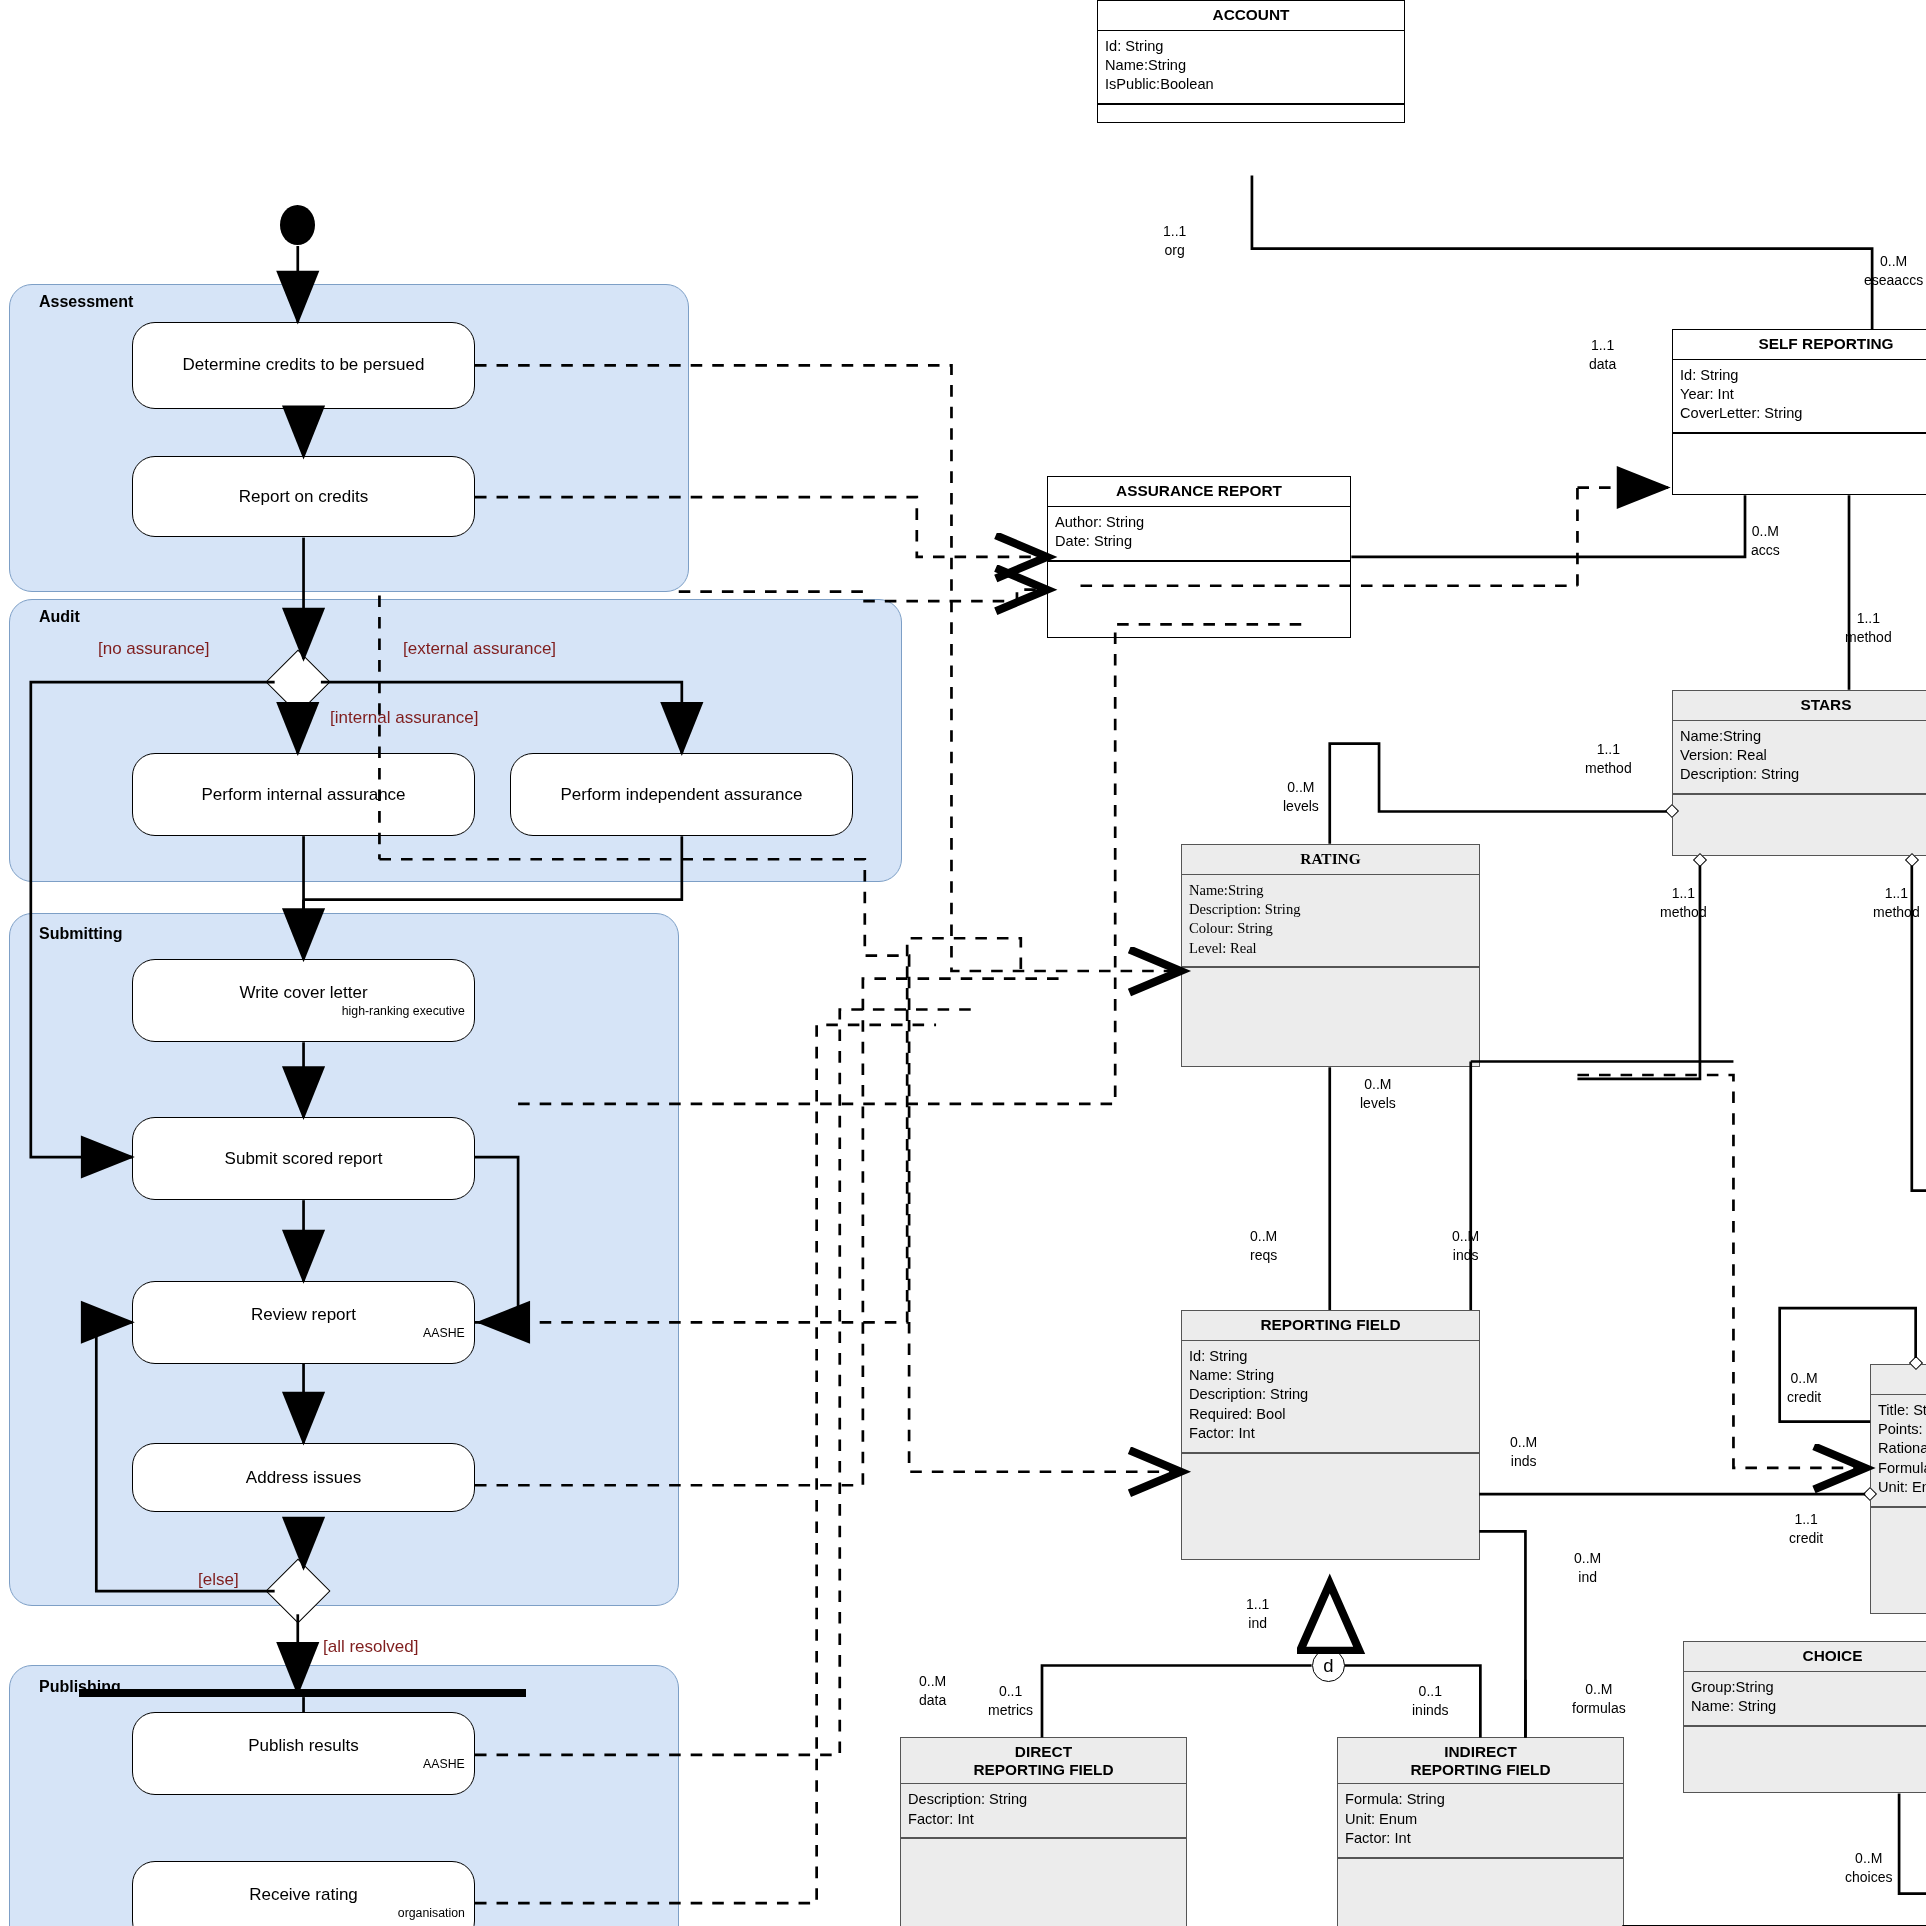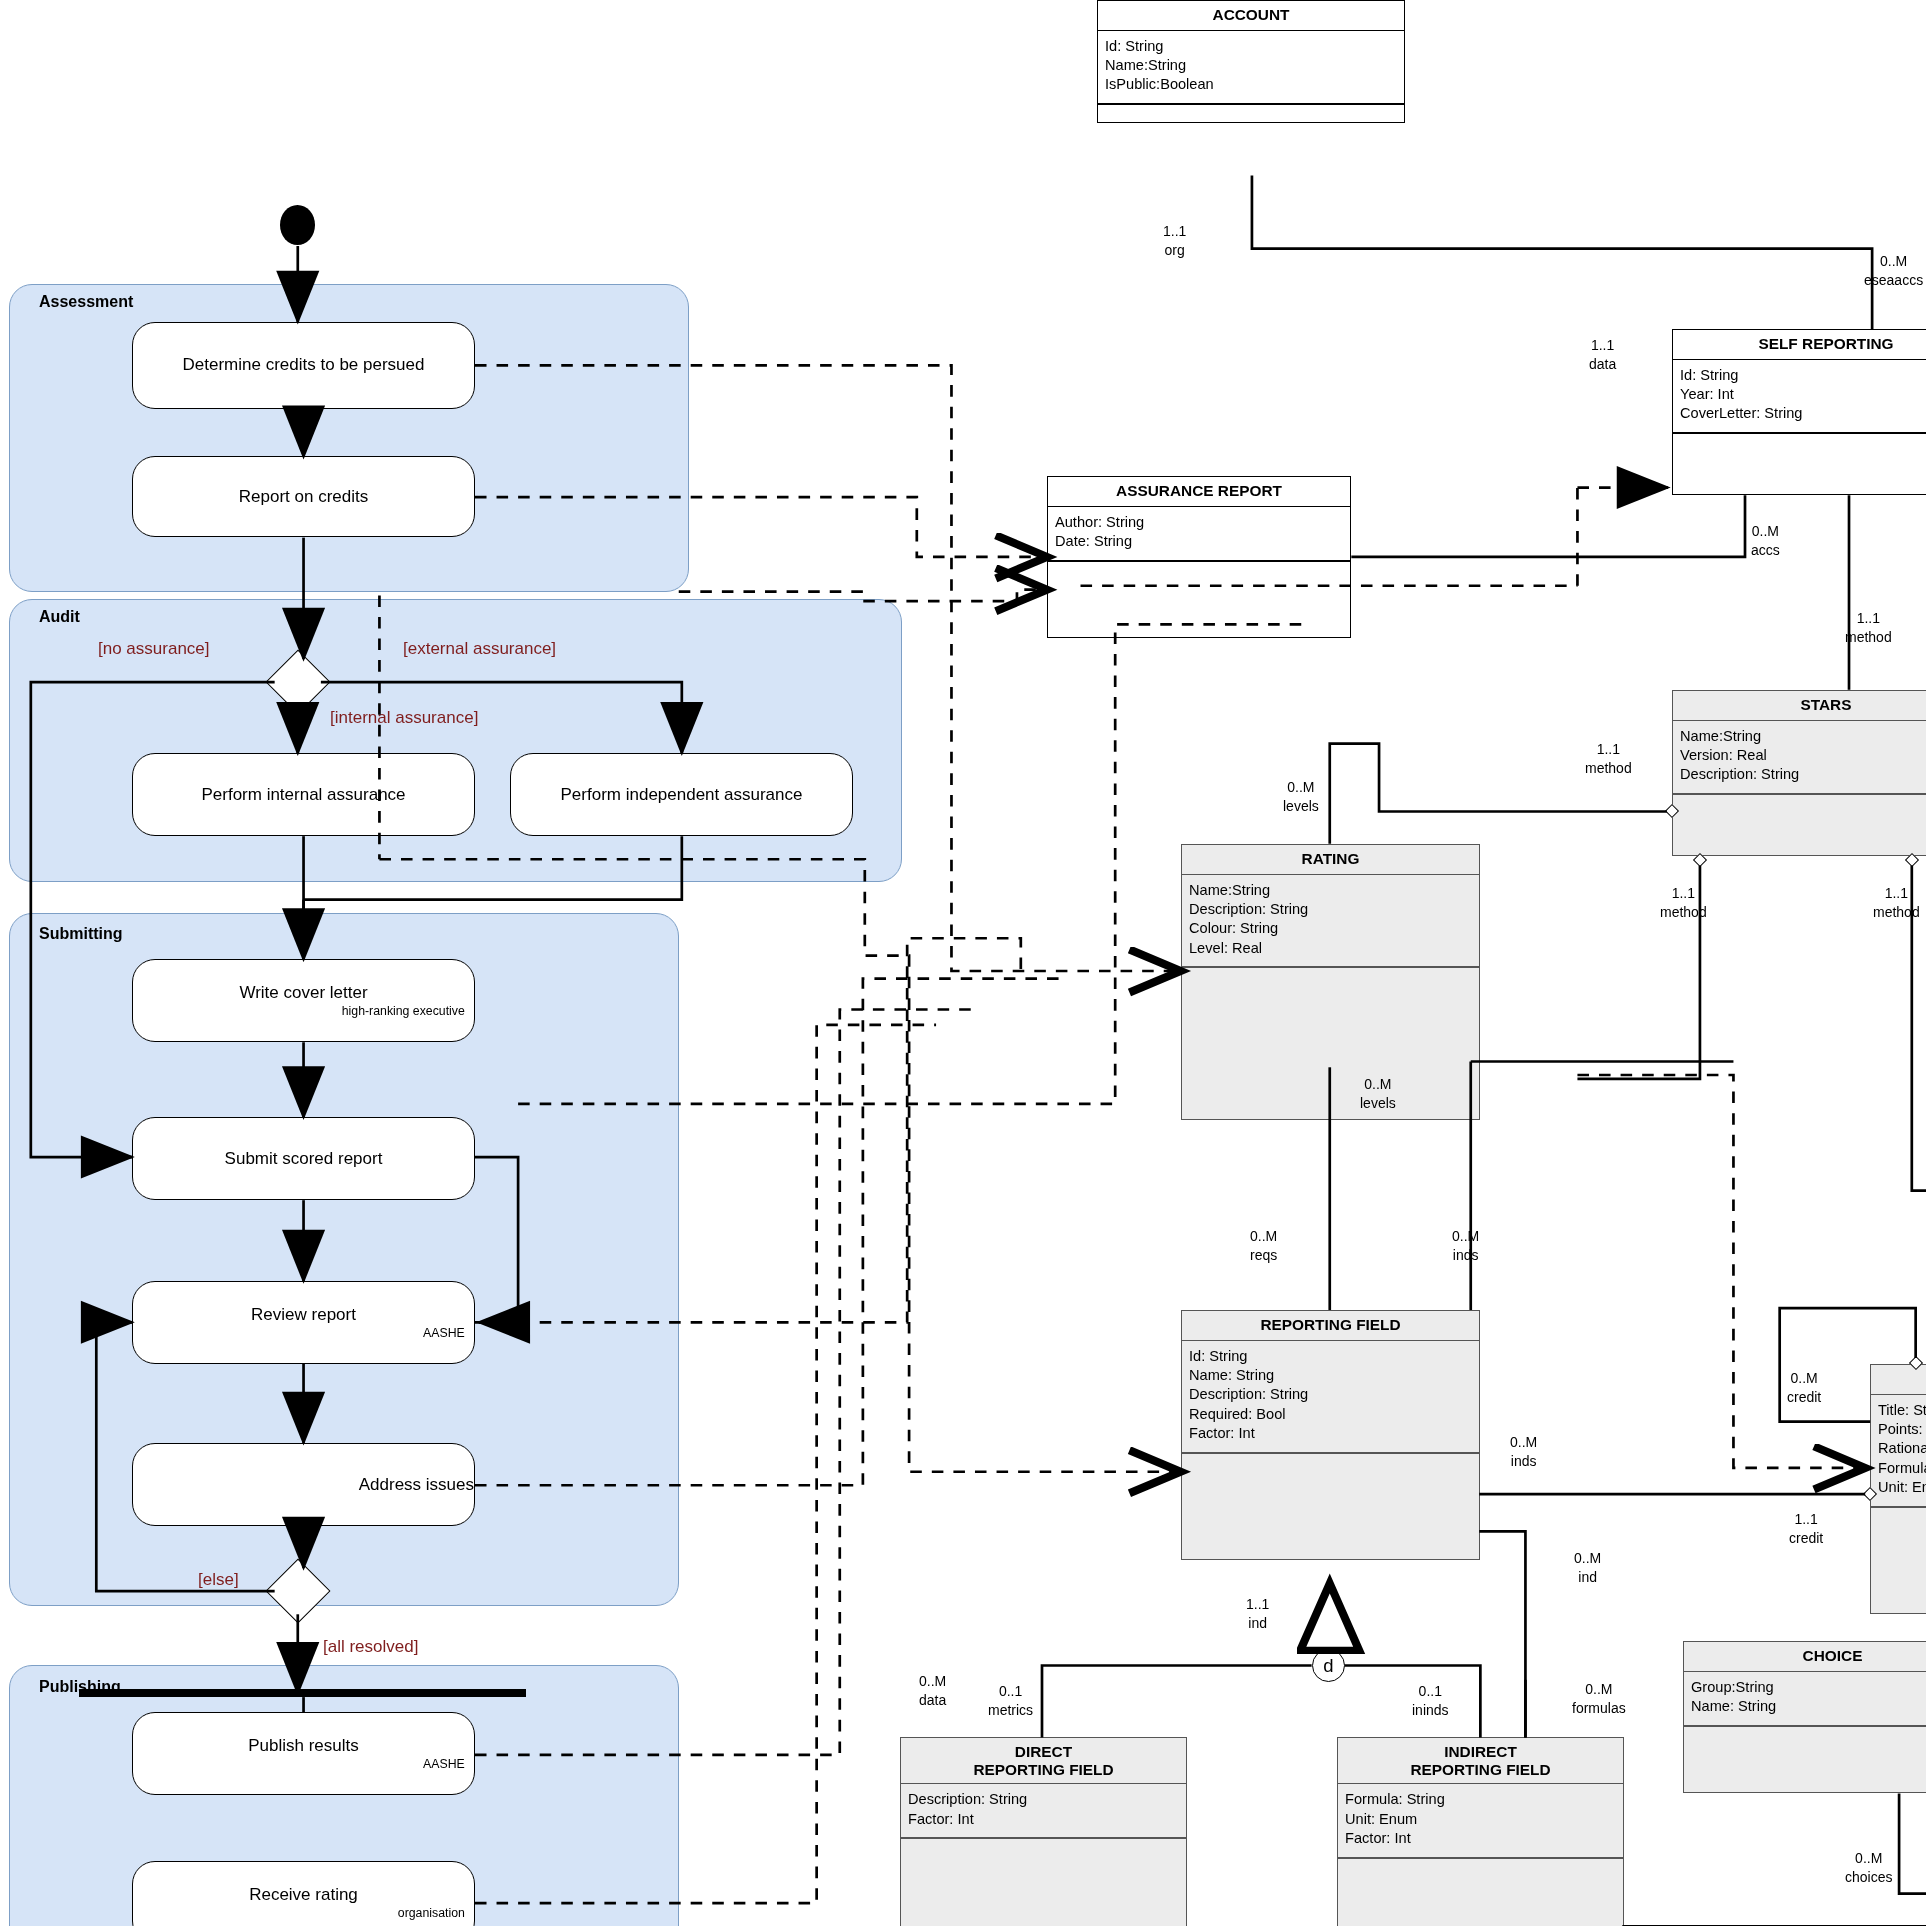--- a/index.html
+++ b/index.html
@@ -78,21 +78,21 @@
 
   <div class="act" style="left:132px;top:1117px;width:343px;height:83px;">
     <div class="lbl">Submit scored report</div>
   </div>
 
   <div class="act" style="left:132px;top:1281px;width:343px;height:83px;">
     <div class="lbl">Review report</div>
     <div class="role">AASHE</div>
   </div>
 
-  <div class="act" style="left:132px;top:1443px;width:343px;height:83px;align-items:flex-end;">
+  <div class="act" style="left:132px;top:1443px;width:343px;height:69px;">
     <div class="lbl">Address issues</div>
   </div>
 
   <div class="act" style="left:132px;top:1712px;width:343px;height:83px;">
     <div class="lbl">Publish results</div>
     <div class="role">AASHE</div>
   </div>
 
   <div class="act" style="left:132px;top:1861px;width:343px;height:83px;">
     <div class="lbl">Receive rating</div>
@@ -142,21 +142,21 @@
   <div class="cls grey" style="left:1672px;top:690px;width:308px;height:166px;">
     <div class="cname">STARS</div>
     <div class="attrs">
       <div>Name:String</div>
       <div>Version: Real</div>
       <div>Description: String</div>
     </div>
     <div class="ops"></div>
   </div>
 
-  <div class="cls grey" style="left:1181px;top:844px;width:299px;height:276px;">
+  <div class="cls grey" style="left:1181px;top:844px;width:299px;height:223px;font-family:Liberation Serif, serif;">
     <div class="cname">RATING</div>
     <div class="attrs">
       <div>Name:String</div>
       <div>Description: String</div>
       <div>Colour: String</div>
       <div>Level: Real</div>
     </div>
     <div class="ops"></div>
   </div>
 

